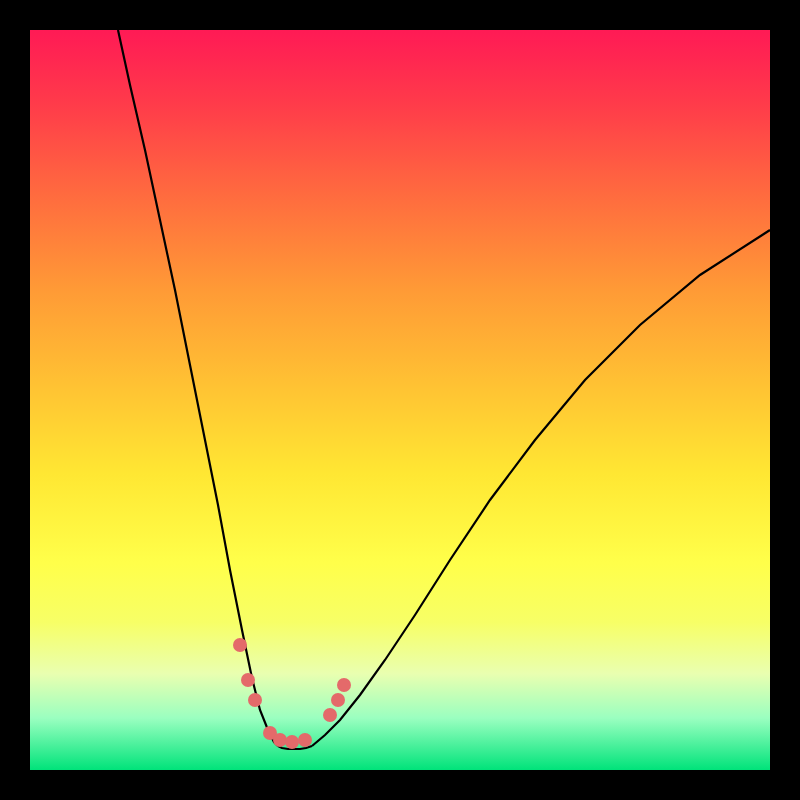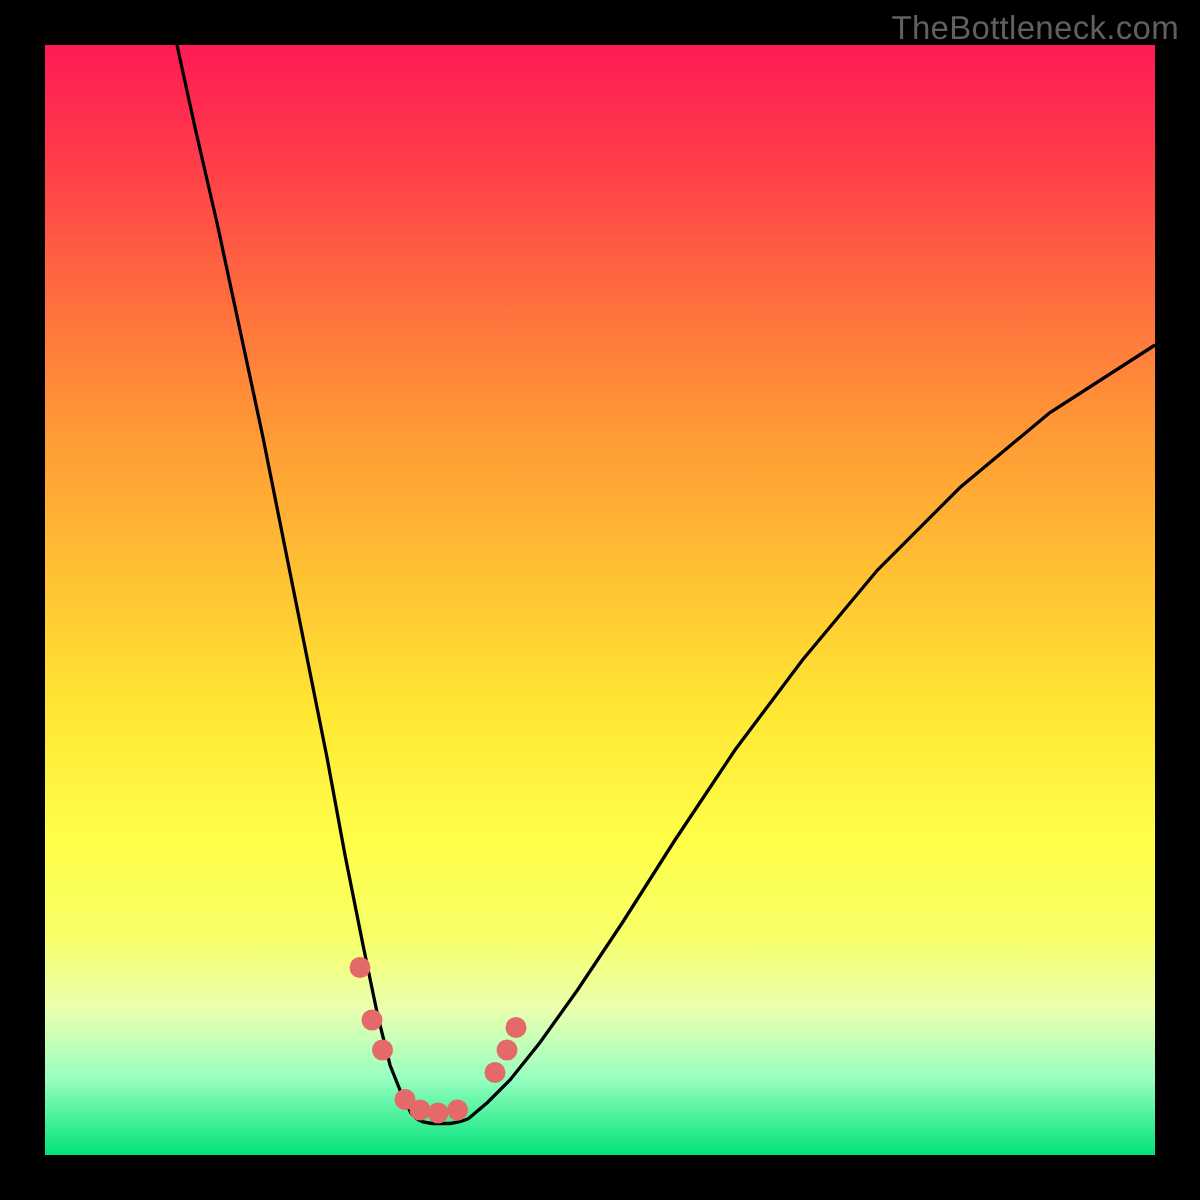--- a/index.html
+++ b/index.html
@@ -80,14 +80,13 @@
           <circle class="marker" cx="240" cy="703" r="7"></circle>
           <circle class="marker" cx="250" cy="710" r="7"></circle>
           <circle class="marker" cx="262" cy="712" r="7"></circle>
           <circle class="marker" cx="275" cy="710" r="7"></circle>
           <circle class="marker" cx="300" cy="685" r="7"></circle>
           <circle class="marker" cx="308" cy="670" r="7"></circle>
           <circle class="marker" cx="314" cy="655" r="7"></circle>
         </g>
     </svg>
   </div>
-  <div class="watermark">TheBottleneck.com</div>
 </div>
 
 </body></html>

